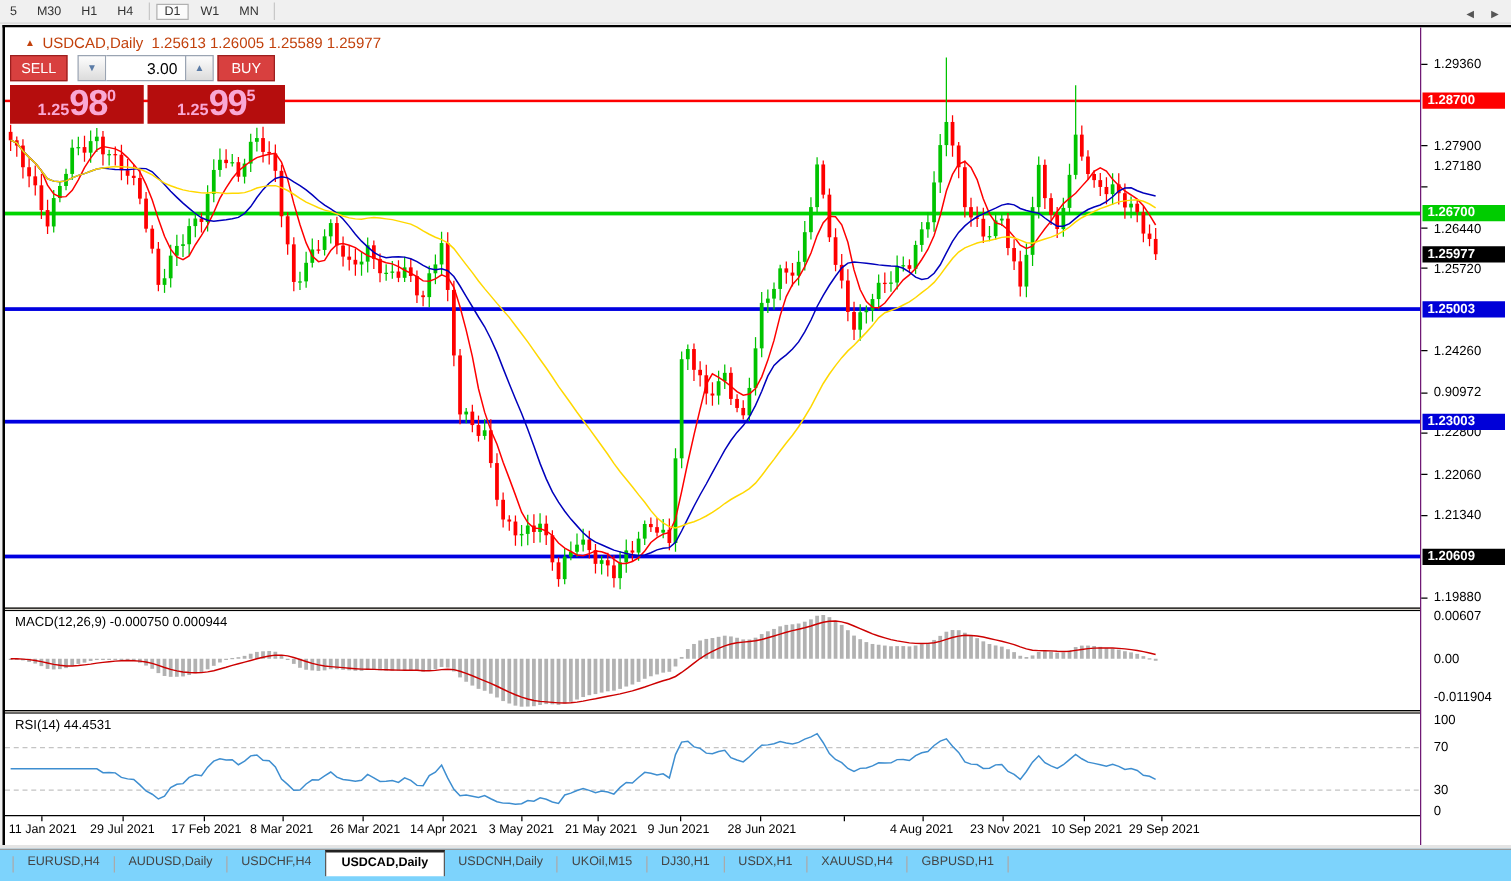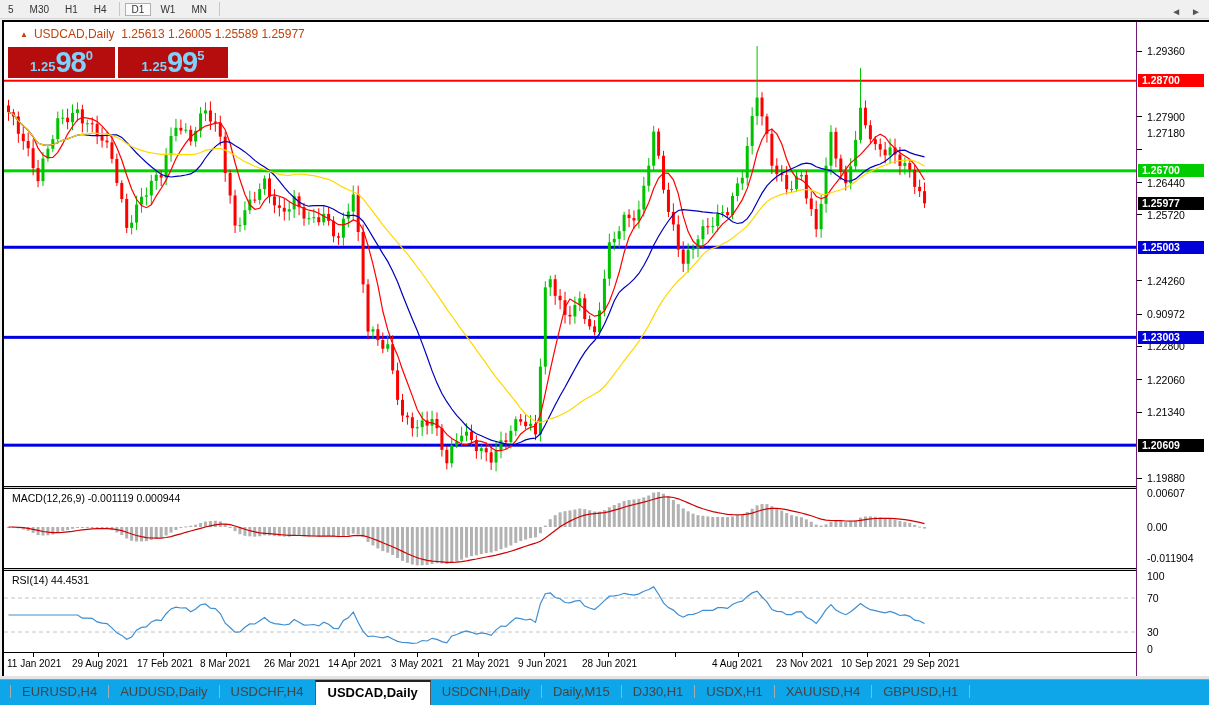--- a/index.html
+++ b/index.html
@@ -43,30 +43,30 @@
   #tw-row1{display:flex;height:21px;}
   .tw-btn{background:#d8403f;border:1px solid #9c1f1f;color:#fff;font-size:11.5px;display:flex;
     align-items:center;justify-content:center;box-sizing:border-box;cursor:pointer;}
   #tw-sell{width:46px;} #tw-buy{width:46px;margin-left:3px;}
   .tw-spin{width:23px;background:linear-gradient(#fdfdfd,#dcdcdc);border:1px solid #9aa4b2;box-sizing:border-box;
     display:flex;align-items:center;justify-content:center;font-size:8px;color:#5a7ba6;cursor:pointer;}
   #tw-vol{width:63px;border:1px solid #9aa4b2;border-left:none;border-right:none;background:#fff;
     font-size:12.5px;text-align:right;padding:0 6px 0 0;box-sizing:border-box;font-family:"Liberation Sans",sans-serif;}
   #tw-sell{margin-right:8px;}
   #tw-row2{display:flex;margin-top:3px;height:31px;}
-  .tw-price{background:#b50d0d;color:#7dd3fc;display:flex;align-items:flex-end;justify-content:center;
+  .tw-price{background:#b50d0d;color:#f9a8d4;display:flex;align-items:flex-end;justify-content:center;
     padding-bottom:1px;cursor:pointer;}
   #tw-price-sell{width:107px;margin-right:3px;} #tw-price-buy{width:110px;}
   .tw-prefix{font-size:13px;font-weight:bold;line-height:20px;}
   .tw-big{font-size:29px;font-weight:bold;line-height:29px;letter-spacing:-1px;margin-top:20px;}
   .tw-sup{font-size:13px;font-weight:bold;line-height:13px;align-self:flex-start;margin-top:2px;}
   
   #bottom-strip{position:absolute;left:0;top:676px;width:1209px;height:3px;background:#e4e4e4;}
-  #tabbar{position:absolute;left:0;top:679px;width:1209px;height:26px;background:#0ea5e9;
-    border-top:1px solid #999;display:flex;align-items:flex-start;font-size:13px;color:#444;}
+  #tabbar{position:absolute;left:0;top:679px;width:1209px;height:26px;background:#7dd3fc;
+    border-top:1px solid #999;display:flex;align-items:flex-start;font-size:10px;color:#444;}
   .tab{padding:4px 11px 3px 11px;cursor:pointer;white-space:nowrap;}
   .tab.active{background:#fff;border:1px solid #5a5a5a;border-top:2px solid #222;border-bottom:none;
     font-weight:bold;color:#000;margin-top:0px;padding:3px 12px 5px 12px;}
   .tab-sep{width:1px;height:13px;background:#aaa;margin-top:5px;}
   #tab-scrollers{position:absolute;right:8px;top:6px;display:flex;gap:10px;color:#555;font-size:10px;}
   #tab-scrollers span{cursor:pointer;}
   svg{display:block;}
 </style>
 </head>
 <body>
@@ -670,21 +670,21 @@
     <svg width="1132" height="81">
       <line x1="0" y1="27" x2="1132" y2="27" stroke="#c4c4c4" stroke-dasharray="4,3" stroke-width="1"></line>
       <line x1="0" y1="61" x2="1132" y2="61" stroke="#c4c4c4" stroke-dasharray="4,3" stroke-width="1"></line>
       <path d="M4.5,44.0L9.4,44.0L14.4,44.0L19.3,44.0L24.2,44.0L29.1,44.0L34.0,44.0L39.0,44.0L43.9,44.0L48.8,44.0L53.8,44.0L58.7,44.0L63.6,44.0L68.5,44.0L73.5,44.0L78.4,47.2L83.3,47.1L88.2,47.3L93.1,50.9L98.1,52.1L103.0,52.6L107.9,56.9L112.8,61.8L117.8,64.4L122.7,68.2L127.6,66.0L132.5,59.1L137.5,56.4L142.4,55.9L147.3,50.9L152.3,48.9L157.2,49.6L162.1,42.7L167.0,37.9L171.9,36.1L176.9,37.0L181.8,36.8L186.7,40.8L191.7,37.9L196.6,33.7L201.5,33.0L206.4,37.2L211.3,37.6L216.3,42.5L221.2,52.2L226.1,56.5L231.0,61.2L236.0,61.0L240.9,56.2L245.8,52.9L250.8,53.0L255.7,49.7L260.6,46.6L265.5,50.7L270.4,52.6L275.4,53.2L280.3,54.0L285.2,53.2L290.1,48.5L295.1,51.3L300.0,54.1L304.9,54.0L309.8,53.5L314.8,54.9L319.7,51.3L324.6,53.3L329.6,57.3L334.5,57.6L339.4,49.5L344.3,46.8L349.3,41.1L354.2,51.5L359.1,60.4L364.0,65.6L368.9,65.0L373.9,66.0L378.8,66.9L383.7,65.4L388.6,68.0L393.6,70.4L398.5,71.5L403.4,71.6L408.3,72.4L413.3,72.0L418.2,69.5L423.1,70.0L428.1,67.3L433.0,68.4L437.9,70.6L442.8,71.8L447.8,65.0L452.7,63.5L457.6,61.4L462.5,59.9L467.4,61.3L472.4,63.1L477.3,61.9L482.2,62.6L487.1,64.3L492.1,58.9L497.0,55.0L501.9,55.4L506.8,51.0L511.8,46.9L516.7,47.6L521.6,49.0L526.5,48.1L531.5,51.4L536.4,32.7L541.3,22.7L546.3,22.0L551.2,26.5L556.1,27.7L561.0,31.5L565.9,31.9L570.9,30.2L575.8,29.3L580.7,35.1L585.6,37.0L590.6,38.5L595.5,34.4L600.4,29.6L605.4,25.2L610.3,24.9L615.2,24.0L620.1,22.3L625.0,23.4L630.0,24.2L634.9,22.9L639.8,20.3L644.8,18.5L649.7,15.9L654.6,23.2L659.5,31.9L664.4,36.6L669.4,39.1L674.3,43.8L679.2,46.2L684.1,43.7L689.1,43.4L694.0,41.7L698.9,39.3L703.9,39.4L708.8,39.3L713.7,36.7L718.6,36.6L723.5,37.4L728.5,33.5L733.4,31.2L738.3,30.2L743.3,25.4L748.2,21.9L753.1,20.1L758.0,26.0L762.9,30.9L767.9,38.5L772.8,40.3L777.7,40.6L782.6,43.7L787.6,43.6L792.5,40.9L797.4,40.6L802.4,46.2L807.3,48.5L812.2,52.5L817.1,46.2L822.0,38.7L827.0,33.6L831.9,39.1L836.8,41.7L841.8,43.7L846.7,40.8L851.6,36.7L856.5,32.5L861.4,36.0L866.4,38.7L871.3,39.7L876.2,40.8L881.1,41.9L886.1,40.5L891.0,42.1L895.9,44.5L900.9,43.9L905.8,45.4L910.7,49.2L915.6,50.0L920.5,52.5" fill="none" stroke="#3e8ed0" stroke-width="1.2"></path>
     </svg>
   </div>
 <div id="date-axis">
     <div class="datetick" style="left: 29px;"></div>
     <span class="datelbl" style="left: 3px;">11 Jan 2021</span>
     <div class="datetick" style="left: 94px;"></div>
-    <span class="datelbl" style="left: 68px;">29 Aug 2021</span>
+    <span class="datelbl" style="left: 68px;">29 Jul 2021</span>
     <div class="datetick" style="left: 159px;"></div>
     <span class="datelbl" style="left: 133px;">17 Feb 2021</span>
     <div class="datetick" style="left: 222px;"></div>
     <span class="datelbl" style="left: 196px;">8 Mar 2021</span>
     <div class="datetick" style="left: 286px;"></div>
     <span class="datelbl" style="left: 260px;">26 Mar 2021</span>
     <div class="datetick" style="left: 350px;"></div>
     <span class="datelbl" style="left: 324px;">14 Apr 2021</span>
     <div class="datetick" style="left: 413px;"></div>
     <span class="datelbl" style="left: 387px;">3 May 2021</span>
@@ -740,24 +740,35 @@
     <div class="axlbl" style="top: 548px;">100</div>
     <div class="axlbl" style="top: 570px;">70</div>
     <div class="axlbl" style="top: 604px;">30</div>
     <div class="axlbl" style="top: 621px;">0</div>
   </div>
 
 <div id="chart-header">
   <span class="tri">▲</span><b>USDCAD,Daily</b>&nbsp;&nbsp;<span>1.25613 1.26005 1.25589 1.25977</span>
 </div>
 
-<div class="ind-label" style="left:12px;top:492px;">MACD(12,26,9) -0.001119 0.000944</div>
+<div class="ind-label" style="left:12px;top:492px;">MACD(12,26,9) -0.000750 0.000944</div>
 <div class="ind-label" style="left:12px;top:574px;">RSI(14) 44.4531</div>
 
 <div id="trade-widget">
+  <div id="tw-row1">
+    <div id="tw-sell" class="tw-btn">SELL</div>
+    <div class="tw-spin">
+      <span>▼</span>
+    </div>
+    <input id="tw-vol" value="3.00" style="">
+    <div class="tw-spin">
+      <span>▲</span>
+    </div>
+    <div id="tw-buy" class="tw-btn">BUY</div>
+  </div>
   <div id="tw-row2">
     <div id="tw-price-sell" class="tw-price">
       <span class="tw-prefix">1.25</span>
         <span class="tw-big">98</span>
         <span class="tw-sup">0</span>
     </div>
     <div id="tw-price-buy" class="tw-price">
       <span class="tw-prefix">1.25</span>
         <span class="tw-big">99</span>
         <span class="tw-sup">5</span>
@@ -769,21 +780,21 @@
 <div id="tabbar">
     <span class="tab-sep" style="margin-left: 10px;"></span>
     <span class="tab">EURUSD,H4</span>
     <span class="tab-sep"></span>
     <span class="tab">AUDUSD,Daily</span>
     <span class="tab-sep"></span>
     <span class="tab">USDCHF,H4</span>
     <span class="tab active">USDCAD,Daily</span>
     <span class="tab">USDCNH,Daily</span>
     <span class="tab-sep"></span>
-    <span class="tab">Daily,M15</span>
+    <span class="tab">UKOil,M15</span>
     <span class="tab-sep"></span>
     <span class="tab">DJ30,H1</span>
     <span class="tab-sep"></span>
     <span class="tab">USDX,H1</span>
     <span class="tab-sep"></span>
     <span class="tab">XAUUSD,H4</span>
     <span class="tab-sep"></span>
     <span class="tab">GBPUSD,H1</span>
     <span class="tab-sep"></span>
   </div>

